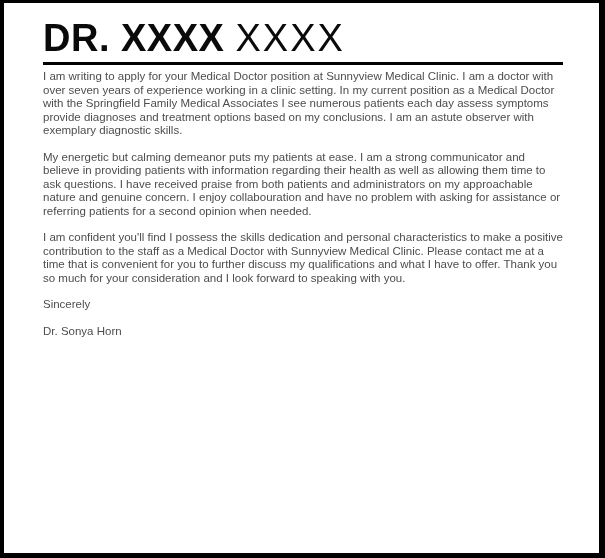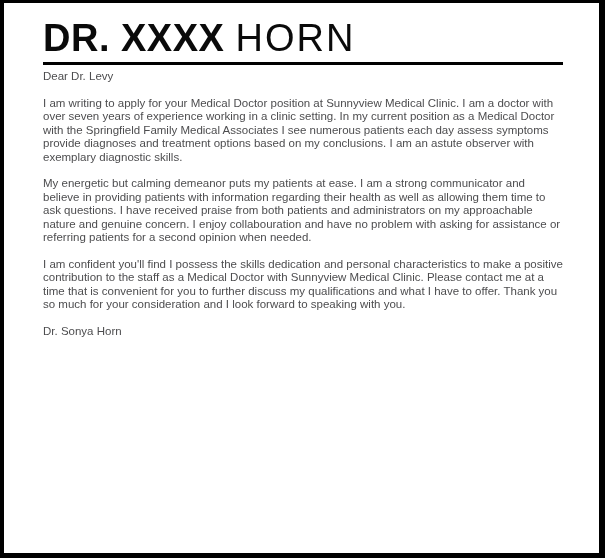--- a/index.html
+++ b/index.html
@@ -50,30 +50,30 @@
   .salutation, .closing, .signature {
     margin: 0 0 13px 0;
   }
 </style>
 </head>
 <body>
 
 <div class="page">
 
   <div class="letter-head">
-    <h1><span class="name-primary">DR. XXXX</span> <span class="name-secondary">HORN</span></h1>
+    <h1><span class="name-primary">DR. XXXX</span> <span class="name-secondary">XXXX</span></h1>
     <div class="header-divider"></div>
   </div>
 
   <div class="letter-body">
-    <p class="salutation">Dear Dr. Levy</p>
 
     <p>I am writing to apply for your Medical Doctor position at Sunnyview Medical Clinic. I am a doctor with over seven years of experience working in a clinic setting. In my current position as a Medical Doctor with the Springfield Family Medical Associates I see numerous patients each day assess symptoms provide diagnoses and treatment options based on my conclusions. I am an astute observer with exemplary diagnostic skills.</p>
 
     <p>My energetic but calming demeanor puts my patients at ease. I am a strong communicator and believe in providing patients with information regarding their health as well as allowing them time to ask questions. I have received praise from both patients and administrators on my approachable nature and genuine concern. I enjoy collabouration and have no problem with asking for assistance or referring patients for a second opinion when needed.</p>
 
     <p>I am confident you'll find I possess the skills dedication and personal characteristics to make a positive contribution to the staff as a Medical Doctor with Sunnyview Medical Clinic. Please contact me at a time that is convenient for you to further discuss my qualifications and what I have to offer. Thank you so much for your consideration and I look forward to speaking with you.</p>
 
+    <p class="closing">Sincerely</p>
 
     <p class="signature">Dr. Sonya Horn</p>
   </div>
 
 </div>
 
 </body></html>

